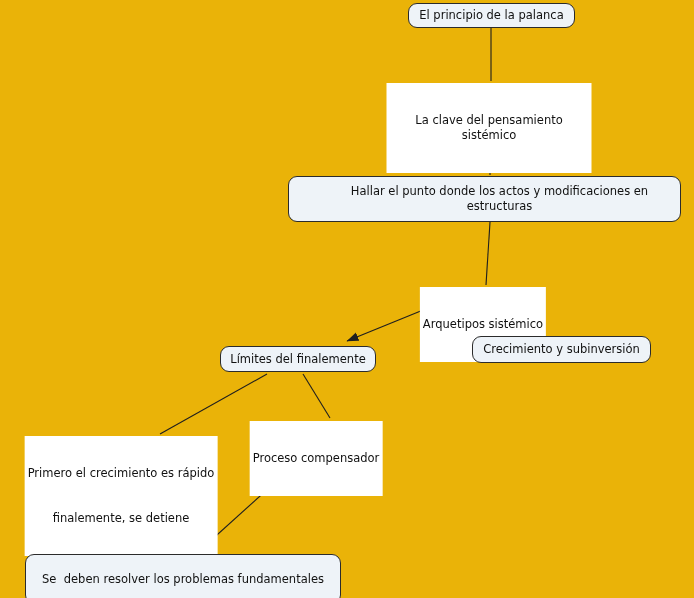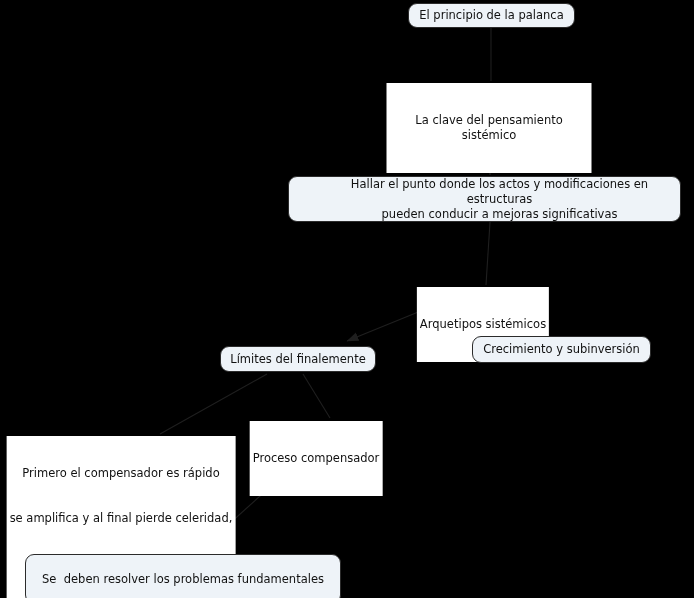--- a/index.html
+++ b/index.html
@@ -4,21 +4,21 @@
 <style>
   html, body {
     margin: 0;
     padding: 0;
     background: #ffffff;
   }
   .canvas {
     position: relative;
     width: 694px;
     height: 598px;
-    background: #000000;
+    background: #eab308;
     font-family: "DejaVu Sans", "Liberation Sans", sans-serif;
     color: #111111;
     overflow: hidden;
   }
   svg.edges {
     position: absolute;
     left: 0;
     top: 0;
     width: 694px;
     height: 598px;
@@ -81,42 +81,40 @@
   <div class="node" style="left:408px; top:3px; width:167px; height:25px;">
     <span>El principio de la palanca</span>
   </div>
 
   <div class="phrase" style="left:489px; top:83px;">
     <span>La clave del pensamiento sistémico</span>
   </div>
 
   <div class="node" style="left:288px; top:176px; width:393px; height:46px;padding-left:30px;">
     <span>Hallar el punto donde los actos y modificaciones en estructuras</span>
-    <span>pueden conducir a mejoras significativas</span>
   </div>
 
   <div class="phrase" style="left:483px; top:287px;">
-    <span>Arquetipos sistémicos</span>
+    <span>Arquetipos sistémico</span>
   </div>
 
   <div class="node" style="left:220px; top:346px; width:156px; height:26px;">
     <span>Límites del finalemente</span>
   </div>
 
   <div class="node" style="left:472px; top:336px; width:179px; height:27px;">
     <span>Crecimiento y subinversión</span>
   </div>
 
   <div class="phrase" style="left:316px; top:421px;">
     <span>Proceso compensador</span>
   </div>
 
   <div class="phrase" style="left:121px; top:436px;">
-    <span>Primero el compensador es rápido</span>
-    <span>se amplifica y al final pierde celeridad,</span>
+    <span>Primero el crecimiento es rápido</span>
     <span>finalemente, se detiene</span>
   </div>
 
   <div class="node" style="left:25px; top:554px; width:316px; height:50px;">
     <span>Se  deben resolver los problemas fundamentales</span>
   </div>
 
 </div>
 
 </body></html>

